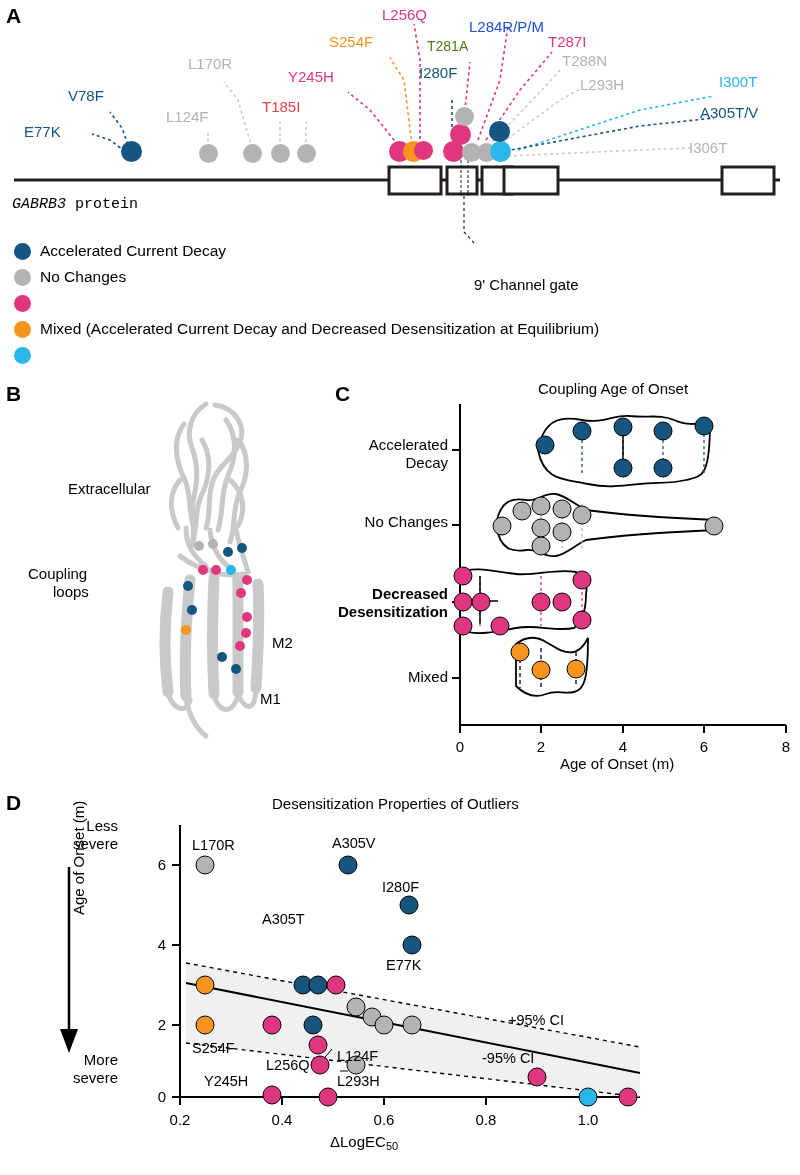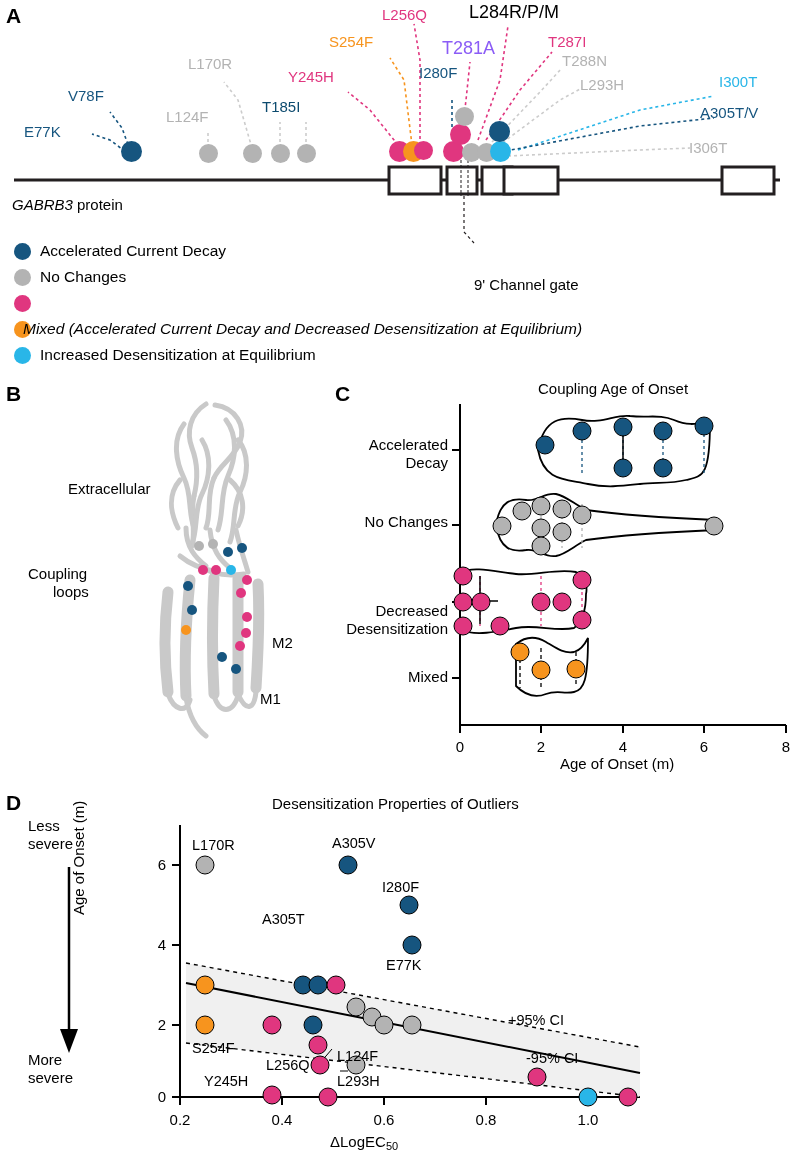--- a/index.html
+++ b/index.html
@@ -10,39 +10,39 @@
   }
   .panel-letter{position:absolute;font-size:21px;font-weight:bold;}
   .lbl{position:absolute;white-space:nowrap;}
   .dot{position:absolute;border-radius:50%;}
   svg{position:absolute;left:0;top:0;overflow:visible;}
 
   
   #panelA{position:absolute;left:0;top:0;width:800px;height:380px;}
   .legend-row{position:absolute;font-size:15.5px;}
   .legend-dot{position:absolute;width:17px;height:17px;border-radius:50%;}
-  .prot-name{position:absolute;font-size:15px;font-style:italic;}
+  .prot-name{position:absolute;font-size:15px;font-style:italic;font-family:Liberation Mono, monospace;}
   .prot-name span{font-style:normal;}
 
   
   #panelB{position:absolute;left:0;top:380px;width:330px;height:385px;}
   #panelB .blbl{position:absolute;font-size:15px;}
 
   
   #panelC{position:absolute;left:330px;top:380px;width:470px;height:400px;}
   .c-title{position:absolute;font-size:15px;}
   .c-cat{position:absolute;font-size:15px;text-align:right;}
   .c-axis{position:absolute;font-size:15px;}
 
   
   #panelD{position:absolute;left:0;top:785px;width:800px;height:390px;}
   .d-title{position:absolute;font-size:15px;}
   .d-lbl{position:absolute;font-size:14.5px;}
   .d-axis{position:absolute;font-size:15px;}
-  .sev{position:absolute;font-size:15px;text-align:left;}
+  .sev{position:absolute;font-size:15px;text-align:right;}
 </style>
 </head>
 <body>
 
 <div id="panelA">
   <div class="panel-letter" style="left:6px;top:4px;">A</div>
 
   <svg width="800" height="260">
 
     <line x1="14" y1="180" x2="780" y2="180" stroke="#231f20" stroke-width="3"></line>
@@ -90,51 +90,50 @@
   <div class="dot" style="left:455px;top:107px;width:19px;height:19px;background:#b3b3b3;"></div>
   <div class="dot" style="left:462px;top:143px;width:19px;height:19px;background:#b3b3b3;"></div>
   <div class="dot" style="left:477px;top:143px;width:19px;height:19px;background:#b3b3b3;"></div>
   <div class="dot" style="left:490px;top:141px;width:21px;height:21px;background:#29b6e8;"></div>
   <div class="dot" style="left:489px;top:121px;width:21px;height:21px;background:#16557f;"></div>
 
   <div class="lbl" style="left:24px;top:123px;font-size:15px;color:#16557f;">E77K</div>
   <div class="lbl" style="left:68px;top:87px;font-size:15px;color:#16557f;">V78F</div>
   <div class="lbl" style="left:166px;top:108px;font-size:15px;color:#b3b3b3;">L124F</div>
   <div class="lbl" style="left:188px;top:55px;font-size:15px;color:#b3b3b3;">L170R</div>
-  <div class="lbl" style="left:262px;top:98px;font-size:15px;color:#0c4a6e;">T185I</div>
+  <div class="lbl" style="left:262px;top:98px;font-size:15px;color:#ef4444;">T185I</div>
   <div class="lbl" style="left:288px;top:68px;font-size:15px;color:#e0367f;">Y245H</div>
   <div class="lbl" style="left:329px;top:33px;font-size:15px;color:#f7941e;">S254F</div>
   <div class="lbl" style="left:382px;top:6px;font-size:15px;color:#e0367f;">L256Q</div>
   <div class="lbl" style="left:419px;top:64px;font-size:15px;color:#16557f;">I280F</div>
-  <div class="lbl" style="left:442px;top:38px;font-size:18px;color:#8b5cf6;">T281A</div>
-  <div class="lbl" style="left:469px;top:2px;font-size:18px;color:#000000;">L284R/P/M</div>
+  <div class="lbl" style="left:427px;top:38px;font-size:14px;color:#4d7c0f;">T281A</div>
+  <div class="lbl" style="left:469px;top:18px;font-size:15px;color:#1d4ed8;">L284R/P/M</div>
   <div class="lbl" style="left:548px;top:33px;font-size:15px;color:#e0367f;">T287I</div>
   <div class="lbl" style="left:562px;top:52px;font-size:15px;color:#b3b3b3;">T288N</div>
   <div class="lbl" style="left:580px;top:76px;font-size:15px;color:#b3b3b3;">L293H</div>
   <div class="lbl" style="left:719px;top:73px;font-size:15px;color:#29b6e8;">I300T</div>
   <div class="lbl" style="left:700px;top:104px;font-size:15px;color:#16557f;">A305T/V</div>
   <div class="lbl" style="left:689px;top:139px;font-size:15px;color:#b3b3b3;">I306T</div>
 
   <div class="prot-name" style="left:12px;top:196px;"><span style="font-style:italic">GABRB3</span><span> protein</span></div>
 
   <div class="lbl" style="left:474px;top:235px;font-size:15px;margin-top:41px;">9' Channel gate</div>
 
   <div class="legend-dot" style="left:14px;top:243px;background:#16557f;"></div>
   <div class="legend-row" style="left:40px;top:242px;">Accelerated Current Decay</div>
 
   <div class="legend-dot" style="left:14px;top:269px;background:#b3b3b3;"></div>
   <div class="legend-row" style="left:40px;top:268px;">No Changes</div>
 
   <div class="legend-dot" style="left:14px;top:295px;background:#e0367f;"></div>
 
   <div class="legend-dot" style="left:14px;top:321px;background:#f7941e;"></div>
-  <div class="legend-row" style="left:23px;top:320px;font-style:italic;">Mixed (Accelerated Current Decay and Decreased Desensitization at Equilibrium)</div>
+  <div class="legend-row" style="left:40px;top:320px;">Mixed (Accelerated Current Decay and Decreased Desensitization at Equilibrium)</div>
 
   <div class="legend-dot" style="left:14px;top:347px;background:#29b6e8;"></div>
-  <div class="legend-row" style="left:40px;top:346px;">Increased Desensitization at Equilibrium</div>
 </div>
 
 <div id="panelB">
   <div class="panel-letter" style="left:6px;top:2px;">B</div>
 
   <svg width="330" height="385">
     <g fill="none" stroke="#c9c9c9" stroke-width="5" stroke-linecap="round" stroke-linejoin="round">
 
       <path d="M215,25 C236,28 246,46 240,62 C234,78 220,84 214,98"></path>
       <path d="M214,98 C206,116 212,132 206,148"></path>
@@ -294,21 +293,21 @@
     </g>
     <g fill="#f7941e" stroke="#000" stroke-width="1">
       <circle cx="190" cy="272" r="9"></circle>
       <circle cx="211" cy="290" r="9"></circle>
       <circle cx="246" cy="289" r="9"></circle>
     </g>
   </svg>
 
   <div class="c-cat" style="left:6px;top:56px;width:112px;line-height:18px;">Accelerated Decay</div>
   <div class="c-cat" style="left:6px;top:133px;width:112px;line-height:18px;">No Changes</div>
-  <div class="c-cat" style="left:6px;top:222px;width:112px;line-height:18px;">Decreased Desensitization</div>
+  <div class="c-cat" style="left:6px;top:205px;width:112px;line-height:18px;font-weight:bold;">Decreased Desensitization</div>
   <div class="c-cat" style="left:6px;top:288px;width:112px;line-height:18px;">Mixed</div>
 
   <div class="c-axis" style="left:230px;top:375px;">Age of Onset (m)</div>
 </div>
 
 <div id="panelD">
   <div class="panel-letter" style="left:6px;top:6px;">D</div>
   <div class="d-title" style="left:272px;top:10px;">Desensitization Properties of Outliers</div>
 
   <div class="sev" style="left:28px;top:32px;width:90px;line-height:18px;">
@@ -396,18 +395,18 @@
   <div class="d-lbl" style="left:382px;top:94px;">I280F</div>
   <div class="d-lbl" style="left:262px;top:126px;">A305T</div>
   <div class="d-lbl" style="left:386px;top:172px;">E77K</div>
   <div class="d-lbl" style="left:192px;top:255px;">S254F</div>
   <div class="d-lbl" style="left:204px;top:288px;">Y245H</div>
   <div class="d-lbl" style="left:266px;top:272px;">L256Q</div>
   <div class="d-lbl" style="left:337px;top:288px;">L293H</div>
   <div class="d-lbl" style="left:337px;top:263px;">L124F</div>
 
   <div class="d-lbl" style="left:508px;top:227px;">+95% CI</div>
-  <div class="d-lbl" style="left:482px;top:265px;margin-left:44px;">-95% CI</div>
+  <div class="d-lbl" style="left:482px;top:265px;">-95% CI</div>
 
   <div class="d-axis" style="left:70px;top:130px;transform:rotate(-90deg);transform-origin:left top;white-space:nowrap;">Age of Onset (m)</div>
 
   <div class="d-axis" style="left:330px;top:348px;">ΔLogEC<span style="font-size:11px;vertical-align:-3px;">50</span></div>
 </div>
 
 </body></html>

